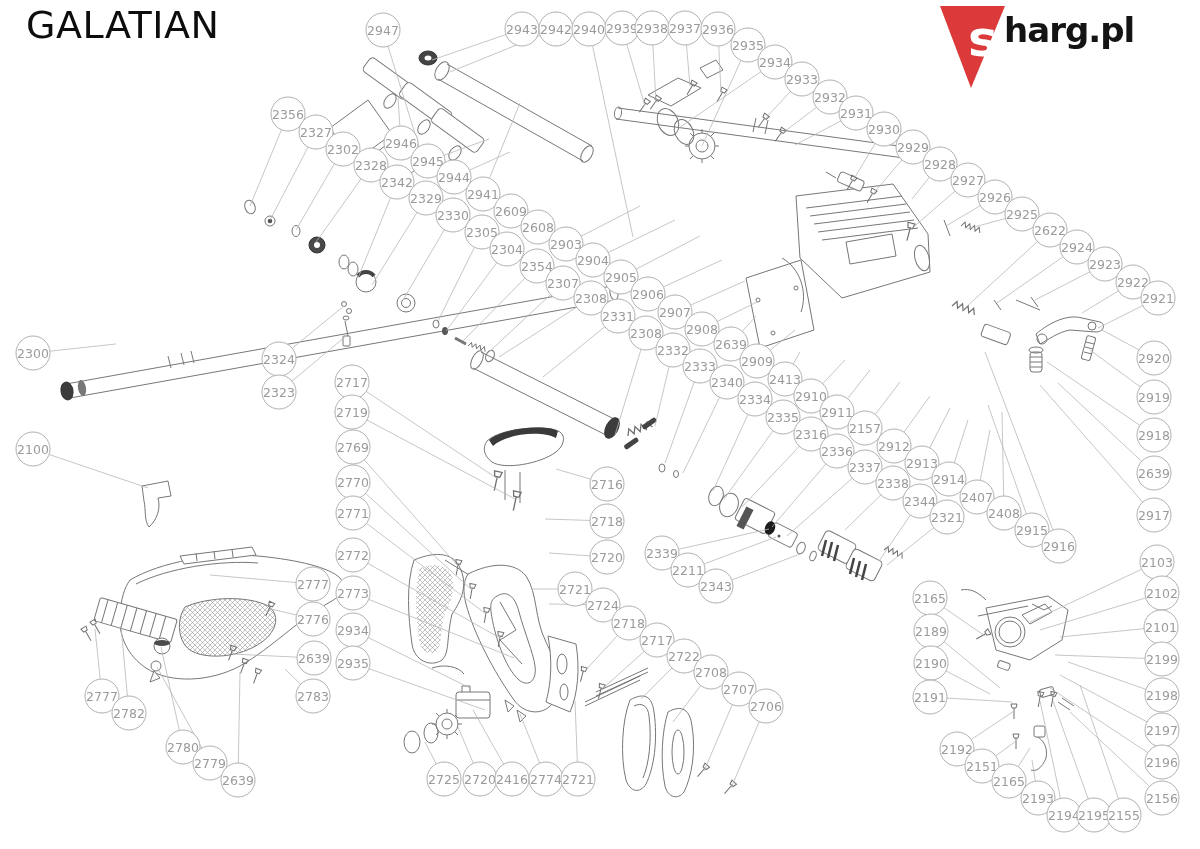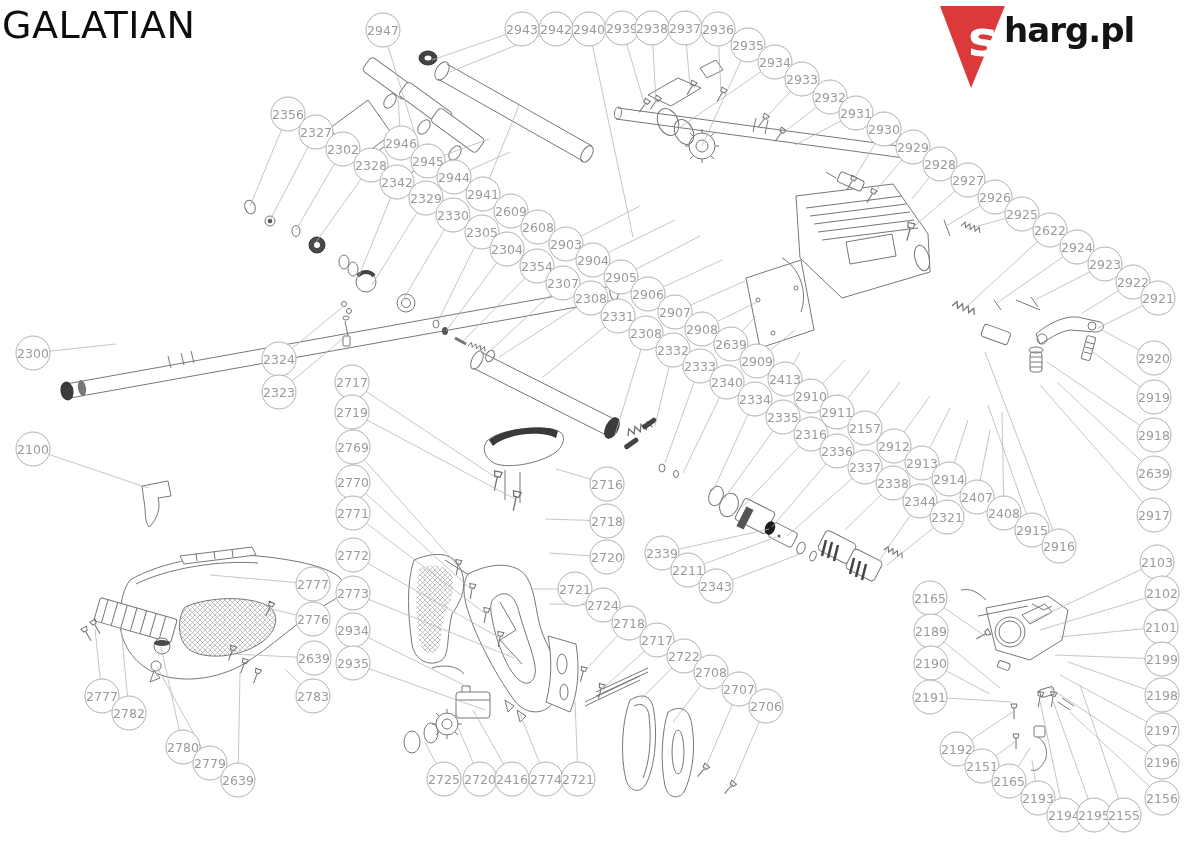--- a/index.html
+++ b/index.html
@@ -1,18 +1,18 @@
 <!DOCTYPE html>
 <html><head>
 <meta charset="utf-8">
 <style>
   html,body{margin:0;padding:0;background:#ffffff;}
   .stage{position:relative;width:1200px;height:849px;background:#fff;overflow:hidden;
          font-family:"DejaVu Sans","Liberation Sans",sans-serif;}
-  .title{position:absolute;left:2px;top:2px;font-size:38px;line-height:46px;
+  .title{position:absolute;left:26px;top:2px;font-size:38px;line-height:46px;
          color:#0d0d0d;letter-spacing:.5px;}
   .logo{position:absolute;left:932px;top:2px;width:266px;height:90px;}
   .logo svg{position:absolute;left:0;top:0;}
   .logo-s{position:absolute;left:36px;top:8px;color:#fff;font-weight:bold;font-size:50px;}
   .logo-rest{position:absolute;left:72px;top:8px;color:#141414;font-weight:bold;
              font-size:34px;letter-spacing:-1px;}
   svg.diagram{position:absolute;left:0;top:0;}
   text.callout-num{fill:#9b9b9b;font-size:12.5px;font-family:"DejaVu Sans","Liberation Sans",sans-serif;
                    text-anchor:middle;}
 </style>

